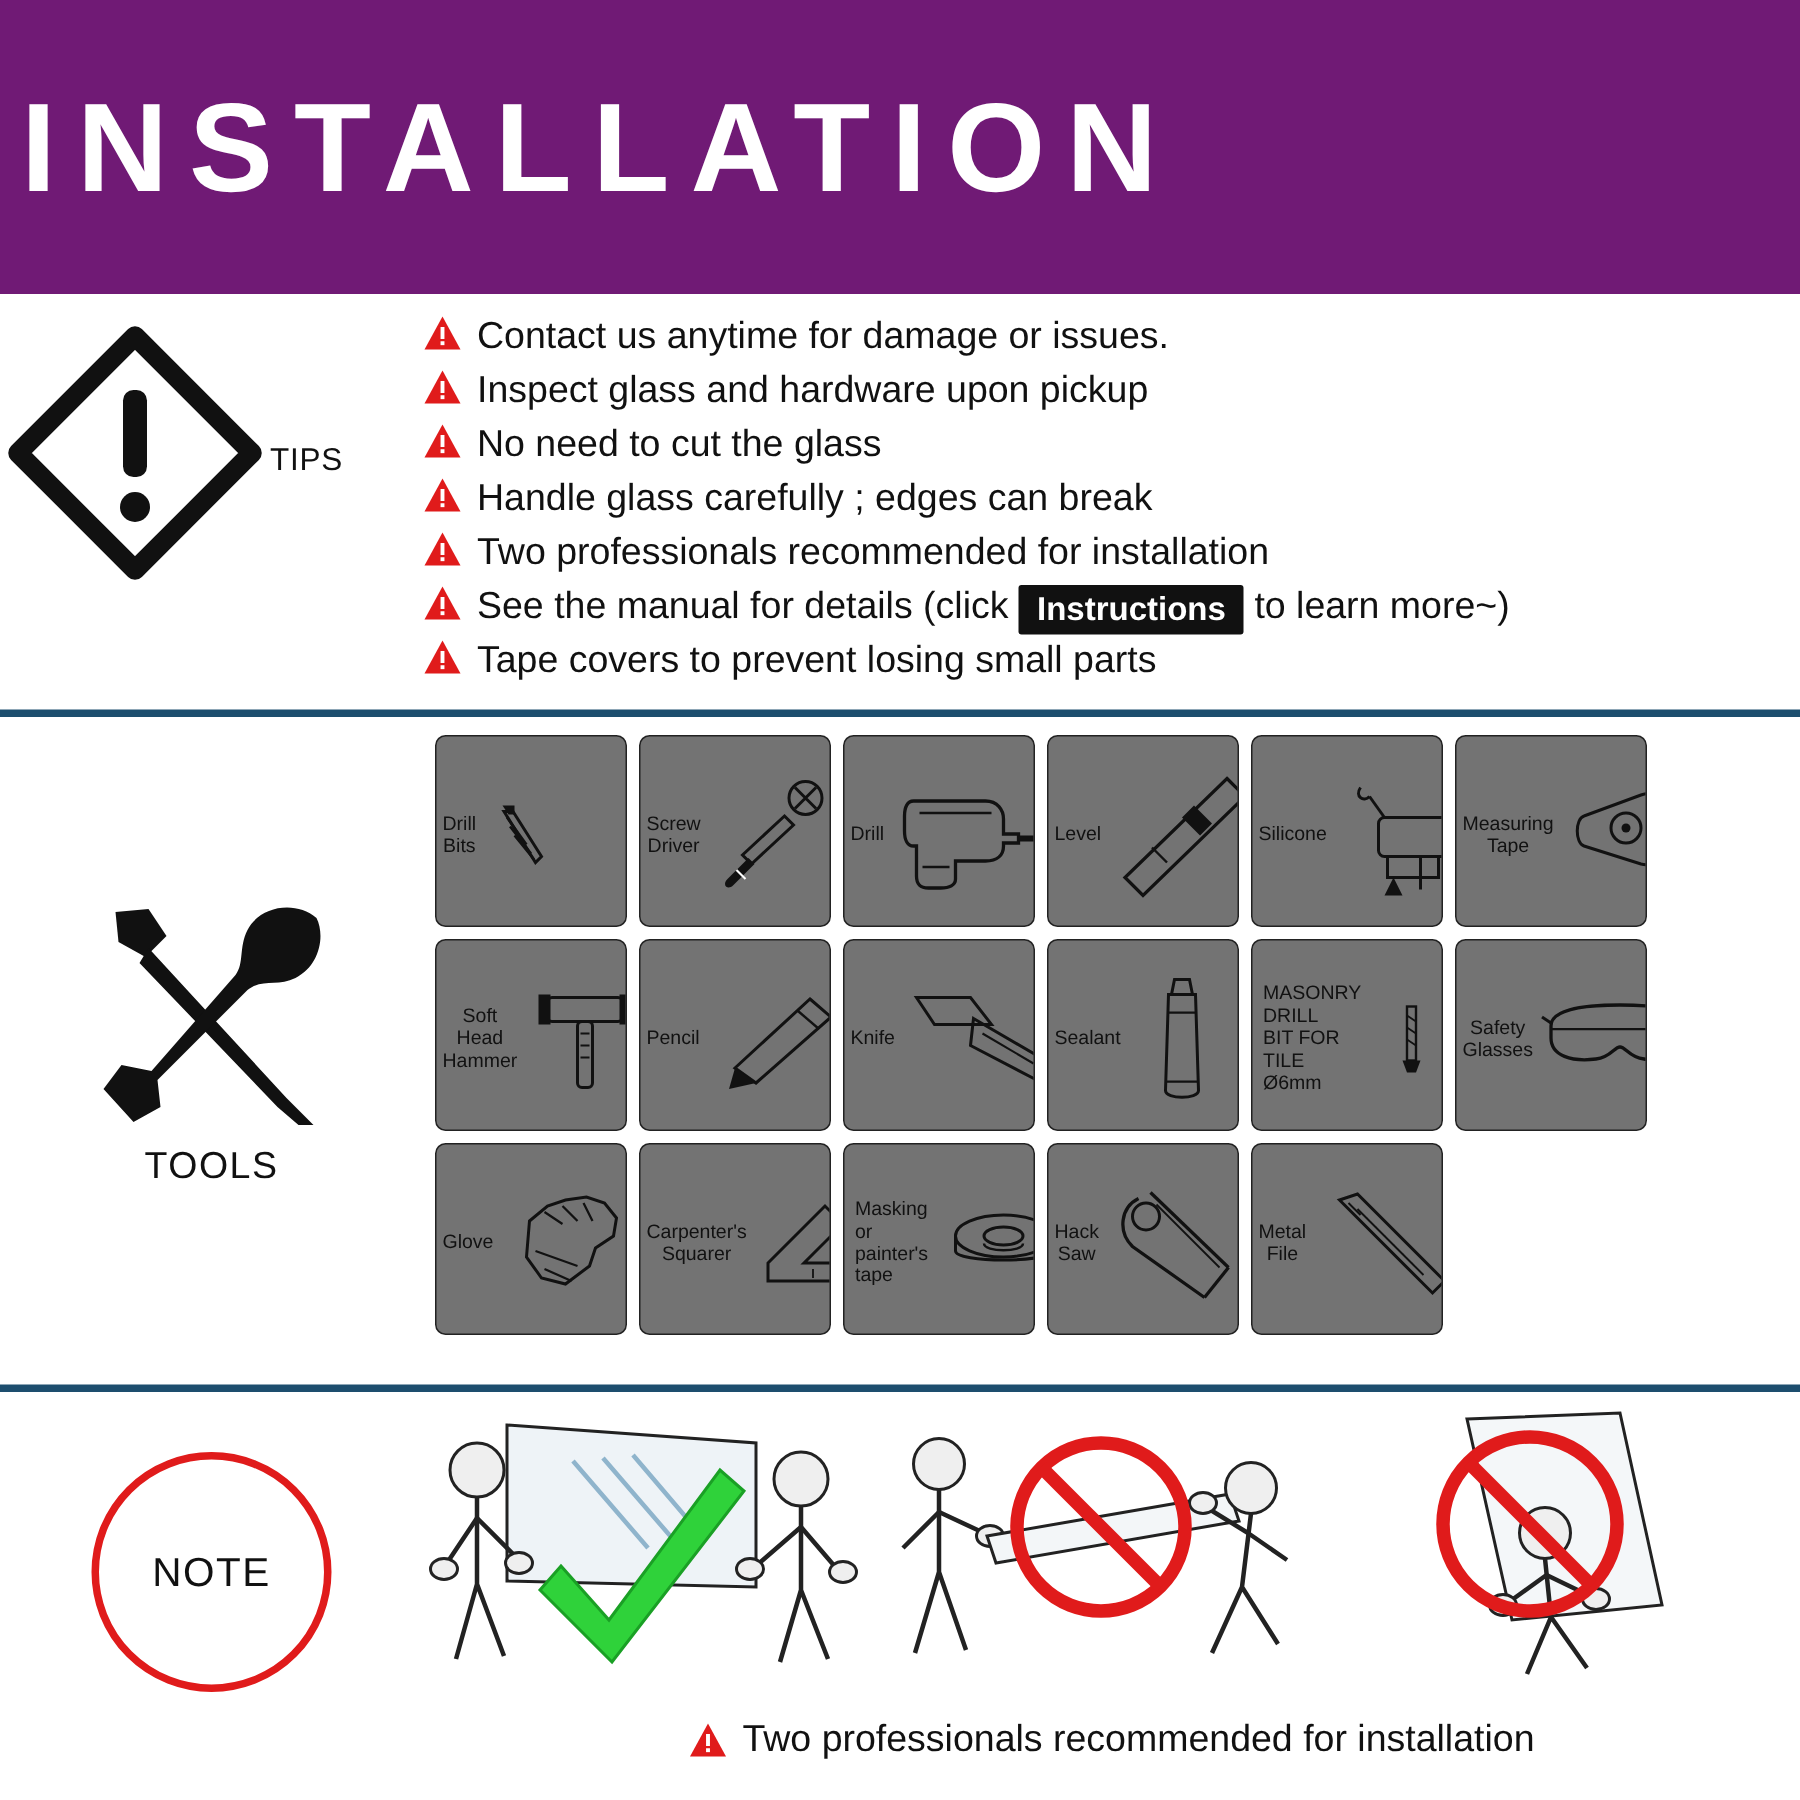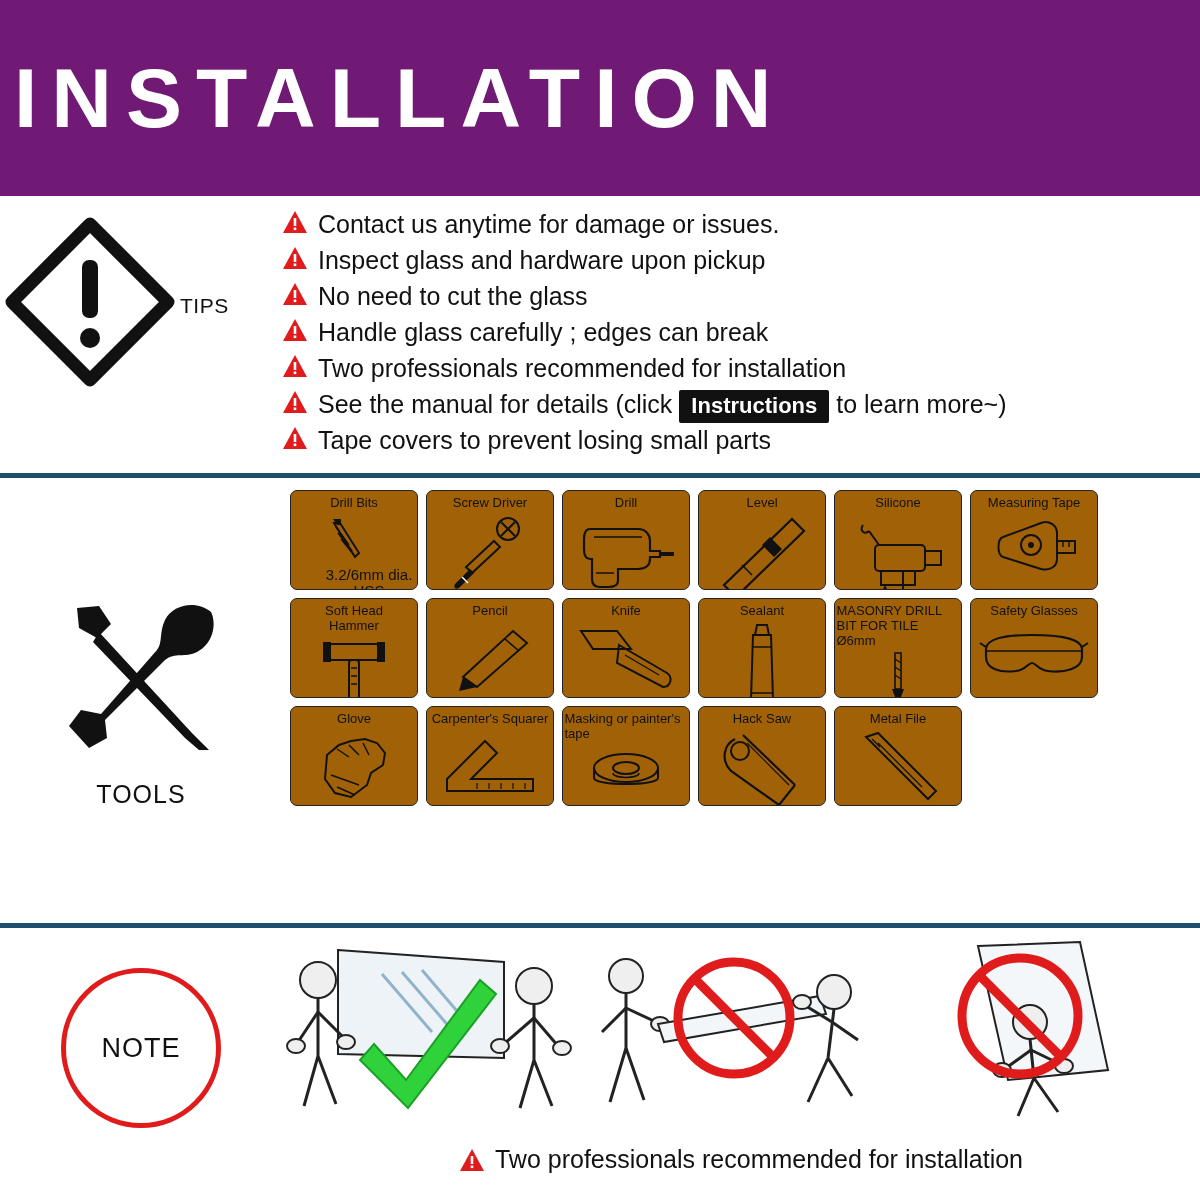--- a/index.html
+++ b/index.html
@@ -110,44 +110,43 @@
     display: flex;
     flex-direction: column;
     align-items: center;
     justify-content: flex-start;
     padding-top: 120px;
     box-sizing: border-box;
   }
   .tools-icon-label {
     font-size: 25px;
     color: #111;
-    margin-top: 18px;
     letter-spacing: 1px;
   }
   .tools-grid {
     flex: 1;
     padding: 12px 14px 0 8px;
     box-sizing: border-box;
   }
   .tool-row {
     display: flex;
     gap: 8px;
     margin-bottom: 8px;
   }
   .tool-card {
     border: 1.5px solid #222;
     border-radius: 7px;
     width: 128px;
-    height: 100px;
-    box-sizing: border-box;
-    display: flex;
-    flex-direction: column;
+    height: 128px;
+    box-sizing: border-box;
+    display: flex;
+    flex-direction: row;
     align-items: center;
     padding-top: 5px;
-    background: #a16207;
+    background: #737373;
     position: relative;
     overflow: hidden;
   }
   .tool-label {
     font-size: 13px;
     color: #111;
     text-align: center;
     line-height: 1.15;
     padding: 0 4px;
   }

